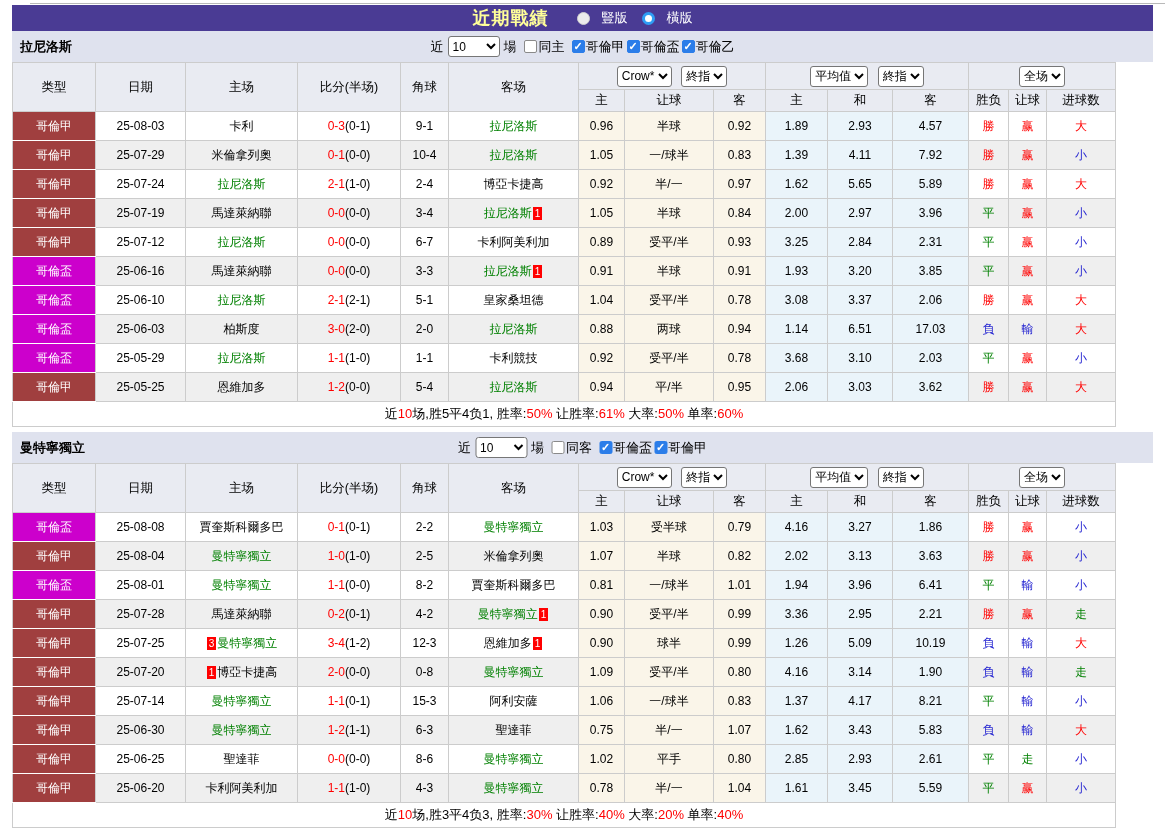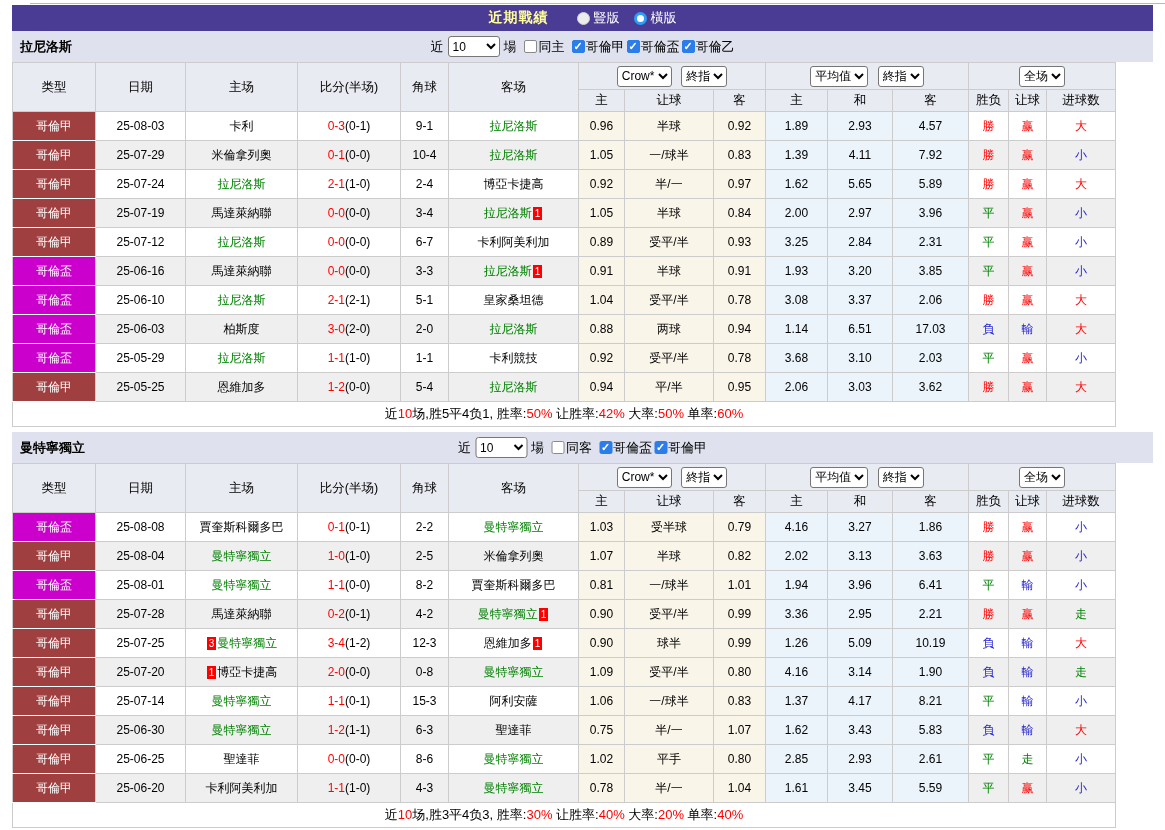--- a/index.html
+++ b/index.html
@@ -1,22 +1,22 @@
 <!DOCTYPE html>
 <html><head>
 <meta charset="utf-8">
 <style>
   * { box-sizing: border-box; }
   body { margin:0; width:1165px; height:830px; overflow:hidden; background:#fff;
          font-family:"Liberation Sans","DejaVu Sans",sans-serif; font-size:12px; color:#000; }
   .top-line { position:absolute; top:3px; left:30px; right:0; border-top:1px solid #b9b9b9; }
   .page { position:relative; padding:5px 12px 0 12px; }
   .title-bar { height:26px; background:#4a3b94; display:flex; align-items:center; justify-content:center; }
-  .title-text { color:#ffff99; font-weight:bold; font-size:14px; margin-right:14px; letter-spacing:1px; }
-  .radio-lab { color:#fff; font-size:13px; margin-left:4px; }
+  .title-text { color:#ffff99; font-weight:bold; font-size:18px; margin-right:14px; letter-spacing:1px; }
+  .radio-lab { color:#fff; font-size:13px; margin-left:12px; }
   input.rd { appearance:none; -webkit-appearance:none; width:13px; height:13px; border-radius:50%;
              background:#ececec; border:1px solid #cfcfcf; margin:0 0 0 14px; vertical-align:-2px; }
   input.rd:checked { background:#fff; border:3.5px solid #2f9df4; }
   .team-bar { height:31px; background:#dfe2ee; position:relative; display:flex; align-items:center; }
   .team-name { font-weight:bold; font-size:13px; padding-left:8px; }
   .controls { position:absolute; left:50%; transform:translateX(-50%); display:flex; align-items:center;
               font-size:13px; white-space:nowrap; }
   .controls select { margin:0 4px; }
   select { font-size:12px; height:21px; background:#fff; border:1px solid #767676; border-radius:3px; }
   input.cb { appearance:none; -webkit-appearance:none; width:13px; height:13px; border:1px solid #8a8a8a;
@@ -294,21 +294,21 @@
           <td class="avg">2.06</td>
           <td class="avg">3.03</td>
           <td class="avg">3.62</td>
           <td class="res c-red">勝</td>
           <td class="res c-red">赢</td>
           <td class="res c-red">大</td>
         </tr>
       </tbody>
     <tfoot>
         <tr>
-          <td colspan="15" class="summary"><span>近</span><span class="red">10</span><span>场,胜5平4负1, 胜率:</span><span class="red">50%</span><span> 让胜率:</span><span class="red">42%</span><span> 大率:</span><span class="red">50%</span><span> 单率:</span><span class="red">60%</span></td>
+          <td colspan="15" class="summary"><span>近</span><span class="red">10</span><span>场,胜5平4负1, 胜率:</span><span class="red">50%</span><span> 让胜率:</span><span class="red">61%</span><span> 大率:</span><span class="red">50%</span><span> 单率:</span><span class="red">60%</span></td>
         </tr>
       </tfoot>
   </table>
 
   <div class="gap"></div>
 
   <div class="team-bar">
     <span class="team-name">曼特寧獨立</span>
     <div class="controls">
       <span>近</span>

